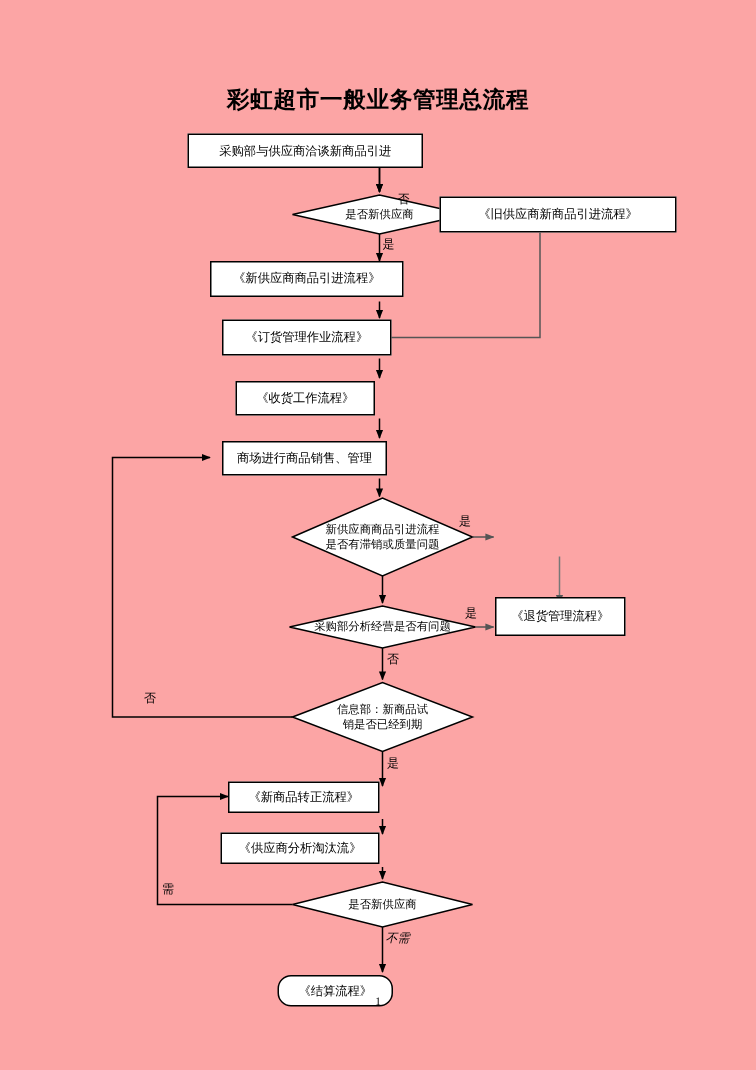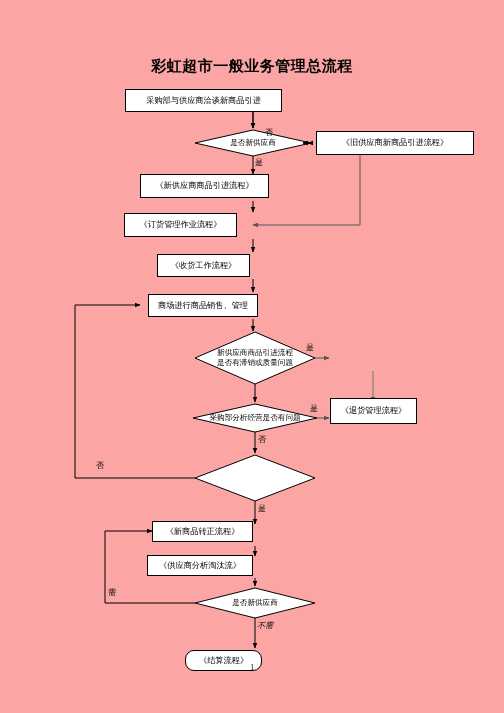--- a/index.html
+++ b/index.html
@@ -176,25 +176,25 @@
 
     <g stroke="#000" fill="none" stroke-width="1">
       <path d="M 253,112 L 253,128" marker-end="url(#arrow)"></path>
     </g>
   </svg>
 
   <div class="title">彩虹超市一般业务管理总流程</div>
 
   <div class="node rect" style="left:125px; top:89px; width:157px; height:23px;">采购部与供应商洽谈新商品引进</div>
 
-  <div class="node rect" style="left:316px; top:131px; width:158px; height:24px;">《旧供应商新商品引进流程》</div>
+  <div class="node rect" style="left:293px; top:131px; width:158px; height:24px;">《旧供应商新商品引进流程》</div>
 
   <div class="node rect" style="left:140px; top:174px; width:129px; height:24px;">《新供应商商品引进流程》</div>
 
-  <div class="node rect" style="left:124px; top:213px; width:113px; height:24px;">《订货管理作业流程》</div>
+  <div class="node rect" style="left:148px; top:213px; width:113px; height:24px;">《订货管理作业流程》</div>
 
   <div class="node rect" style="left:157px; top:254px; width:93px; height:23px;">《收货工作流程》</div>
 
   <div class="node rect" style="left:148px; top:294px; width:110px; height:23px;">商场进行商品销售、管理</div>
 
 
   <div class="node rect" style="left:330px; top:398px; width:87px; height:26px;">《退货管理流程》</div>
 
   <div class="node rect" style="left:152px; top:521px; width:101px; height:21px;">《新商品转正流程》</div>
 
@@ -208,20 +208,24 @@
 
   <div class="diamond-wrap" style="left:195px; top:332px; width:120px; height:52px; flex-direction:column;">
     <span class="diamond-label">新供应商商品引进流程</span>
     <span class="diamond-label">是否有滞销或质量问题</span>
   </div>
 
   <div class="diamond-wrap" style="left:193px; top:404px; width:124px; height:28px;">
     <span class="diamond-label">采购部分析经营是否有问题</span>
   </div>
 
+  <div class="diamond-wrap" style="left:195px; top:455px; width:120px; height:46px; flex-direction:column;">
+    <span class="diamond-label">信息部：新商品试</span>
+    <span class="diamond-label">销是否已经到期</span>
+  </div>
 
   <div class="diamond-wrap" style="left:195px; top:588px; width:120px; height:30px;">
     <span class="diamond-label">是否新供应商</span>
   </div>
 
   <div class="edge-label" style="left:265px; top:129px;">否</div>
   <div class="edge-label" style="left:255px; top:159px;">是</div>
   <div class="edge-label" style="left:306px; top:344px;">是</div>
   <div class="edge-label" style="left:310px; top:405px;">是</div>
   <div class="edge-label" style="left:258px; top:436px;">否</div>

